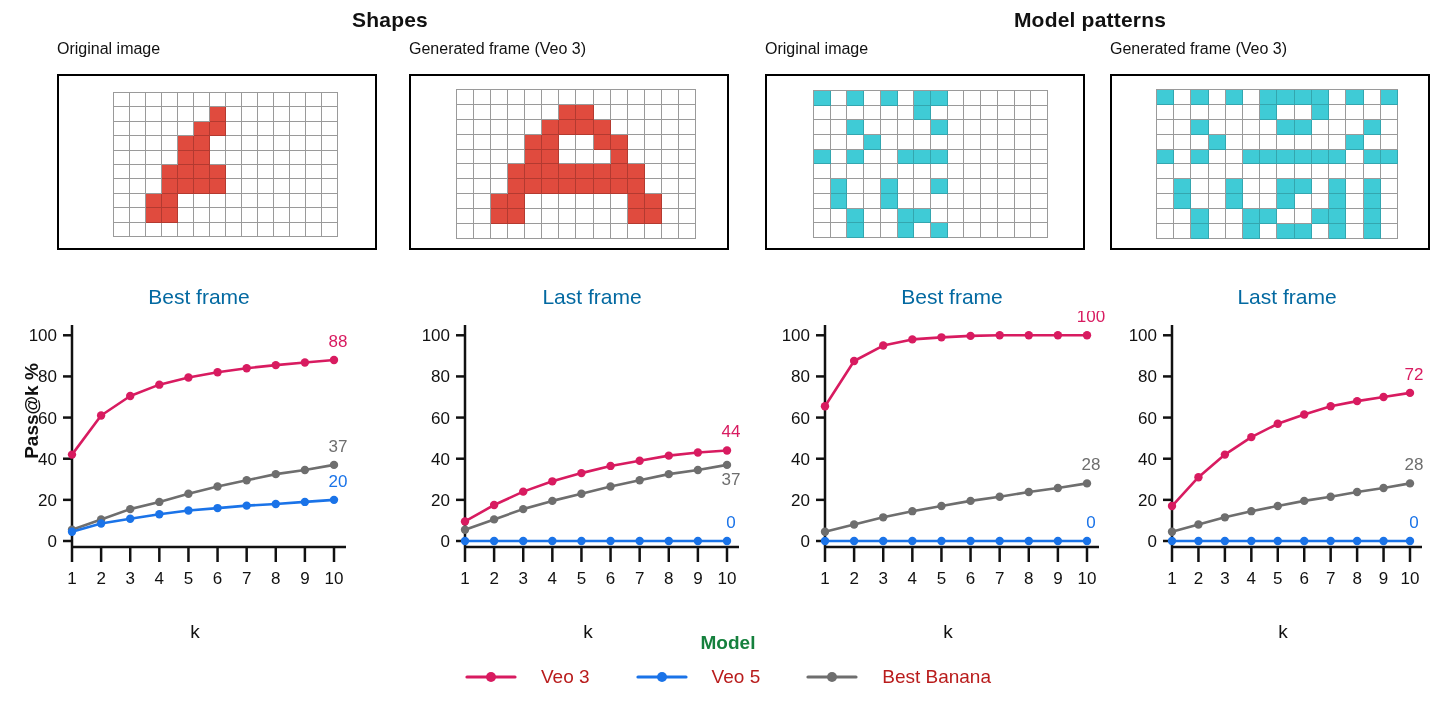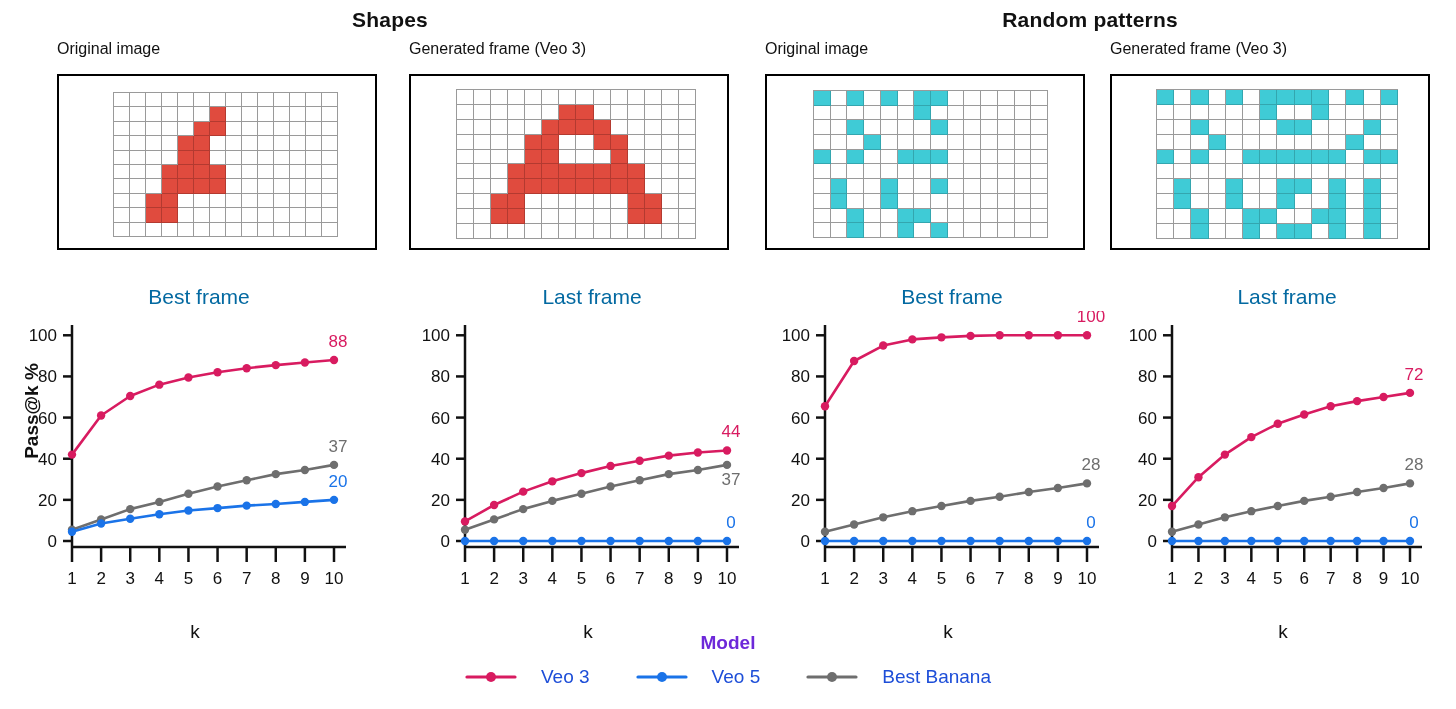--- a/index.html
+++ b/index.html
@@ -111,49 +111,49 @@
 
   
   #legend-title {
     position: absolute;
     top: 632px;
     left: 0;
     width: 1456px;
     text-align: center;
     font-size: 19px;
     font-weight: bold;
-    color: #6d28d9;
+    color: #15803d;
   }
   #legend {
     position: absolute;
     top: 666px;
     left: 0;
     width: 1456px;
     display: flex;
     justify-content: center;
     align-items: center;
     gap: 46px;
   }
   .legend-entry {
     display: flex;
     align-items: center;
     gap: 24px;
     font-size: 19px;
-    color: #1d4ed8;
+    color: #b91c1c;
   }
   .legend-swatch { display: block; }
 
   .tick-text { font-size: 17px; fill: #111; font-family: "Liberation Sans", sans-serif; }
   .endval    { font-size: 17px; font-family: "Liberation Sans", sans-serif; }
 </style>
 </head>
 <body>
 
 <div class="group-title" id="group-title-shapes">Shapes</div>
-<div class="group-title" id="group-title-random">Random patterns</div>
+<div class="group-title" id="group-title-random">Model patterns</div>
 
 <div class="panel-caption" style="left:57px;">Original image</div>
 <div class="panel-caption" style="left:409px;">Generated frame (Veo 3)</div>
 <div class="panel-caption" style="left:765px;">Original image</div>
 <div class="panel-caption" style="left:1110px;">Generated frame (Veo 3)</div>
 
 <div class="img-panel" id="panel-0" style="left:57px;  top:74px; width:320px; height:176px;">
   <div class="grid-wrap" id="grid-shapes_original" style="left:54px; top:16px; width:225px; height:145px;">
       <div class="grid" style="grid-template-columns: repeat(14, 1fr); grid-template-rows: repeat(10, 1fr);">
         <div class="cell"></div>

